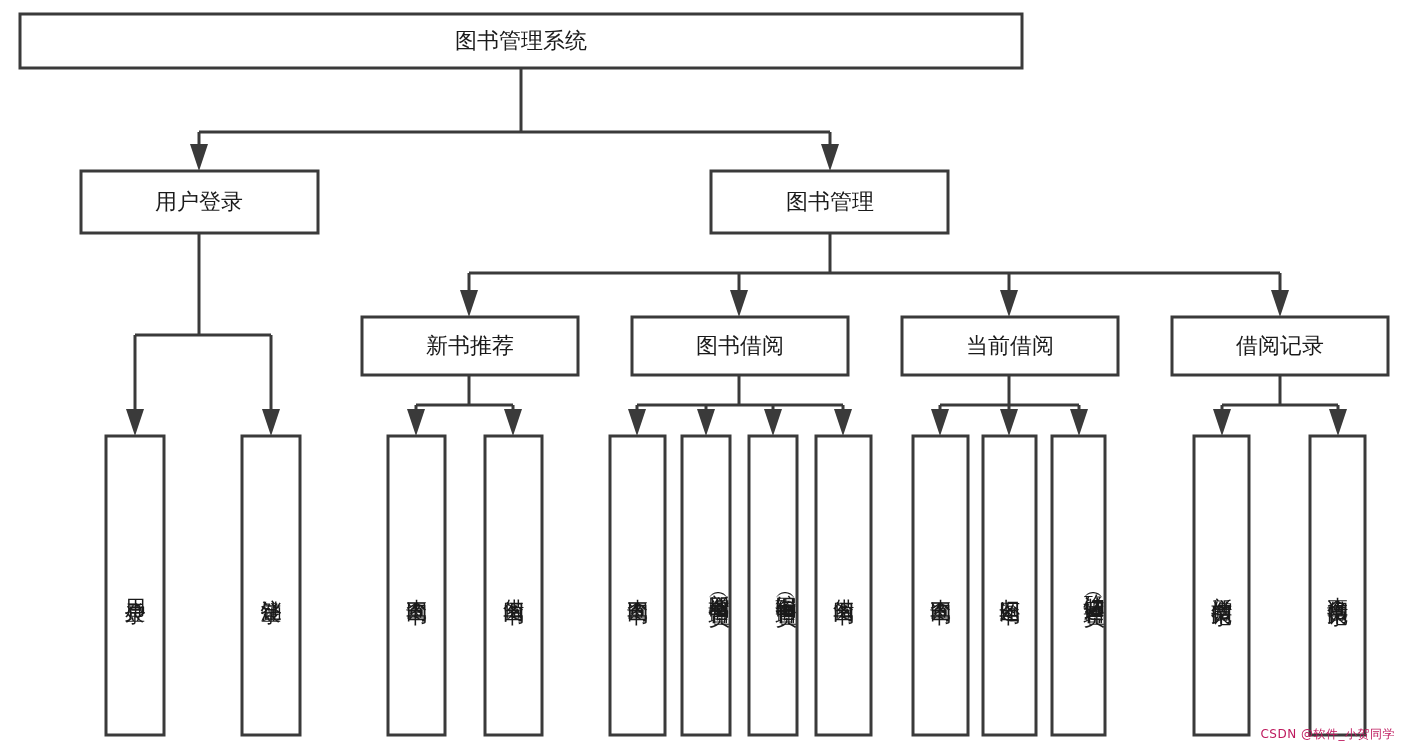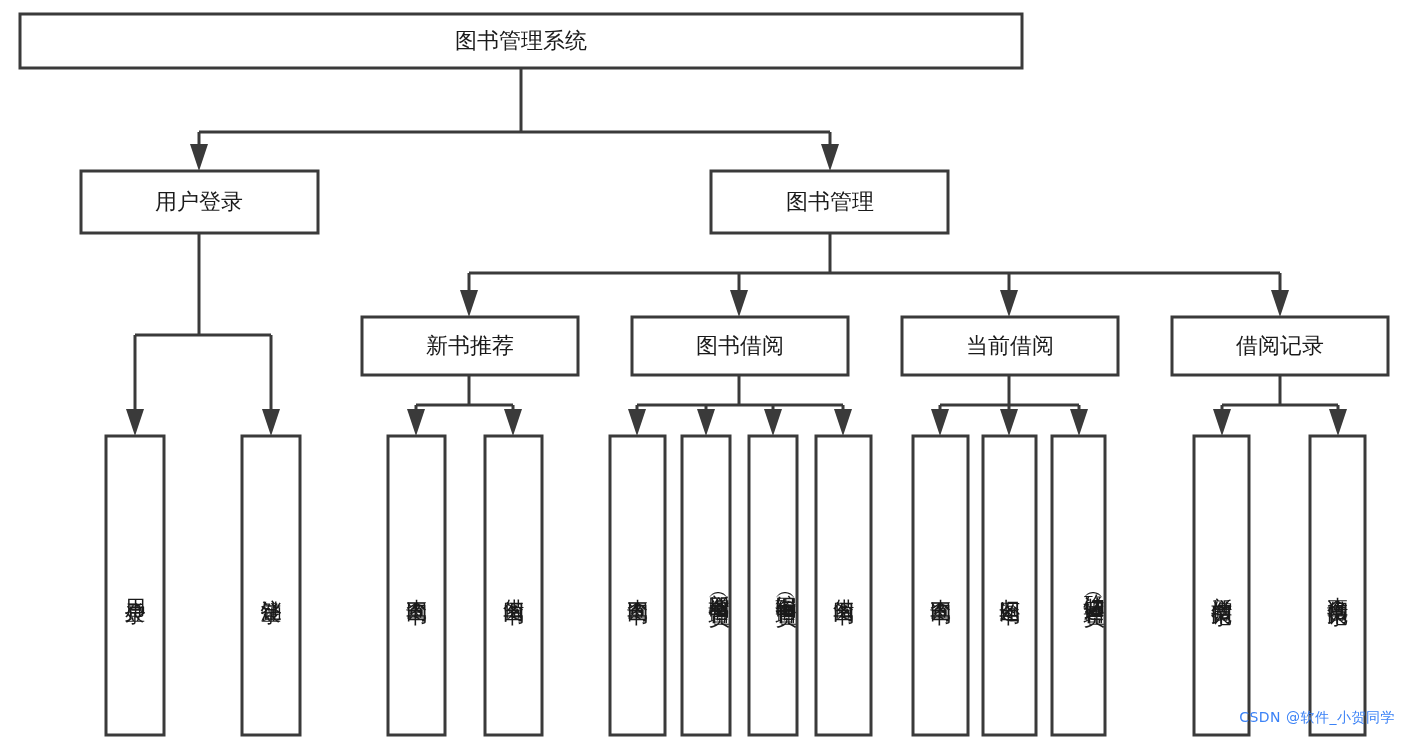--- a/index.html
+++ b/index.html
@@ -62,24 +62,24 @@
     font-size: 21px;
     line-height: 1.08;
     letter-spacing: 2px;
     color: #1a1a1a;
     pointer-events: none;
     text-align: center;
   }
   .watermark {
     position: absolute;
     right: 10px;
-    bottom: 20px;
-    font-family: "DejaVu Sans", "Liberation Sans", sans-serif;
-    font-size: 14px;
-    color: #3b82f6;
+    bottom: 4px;
+    font-family: "DejaVu Sans", "Liberation Sans", sans-serif;
+    font-size: 12px;
+    color: #be185d;
     letter-spacing: 0.5px;
     white-space: pre;
   }
 </style>
 </head>
 <body>
 
 <div id="diagram-root">
 
   <svg id="tree-svg" viewBox="0 0 1405 747" xmlns="http://www.w3.org/2000/svg">

